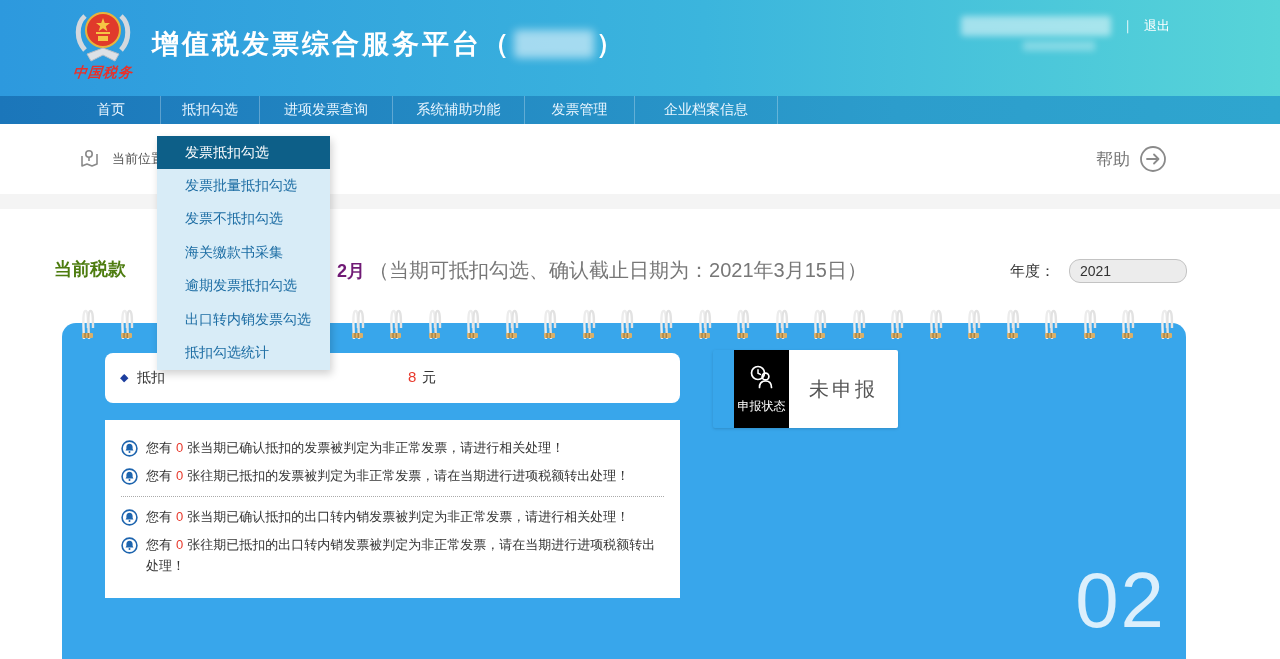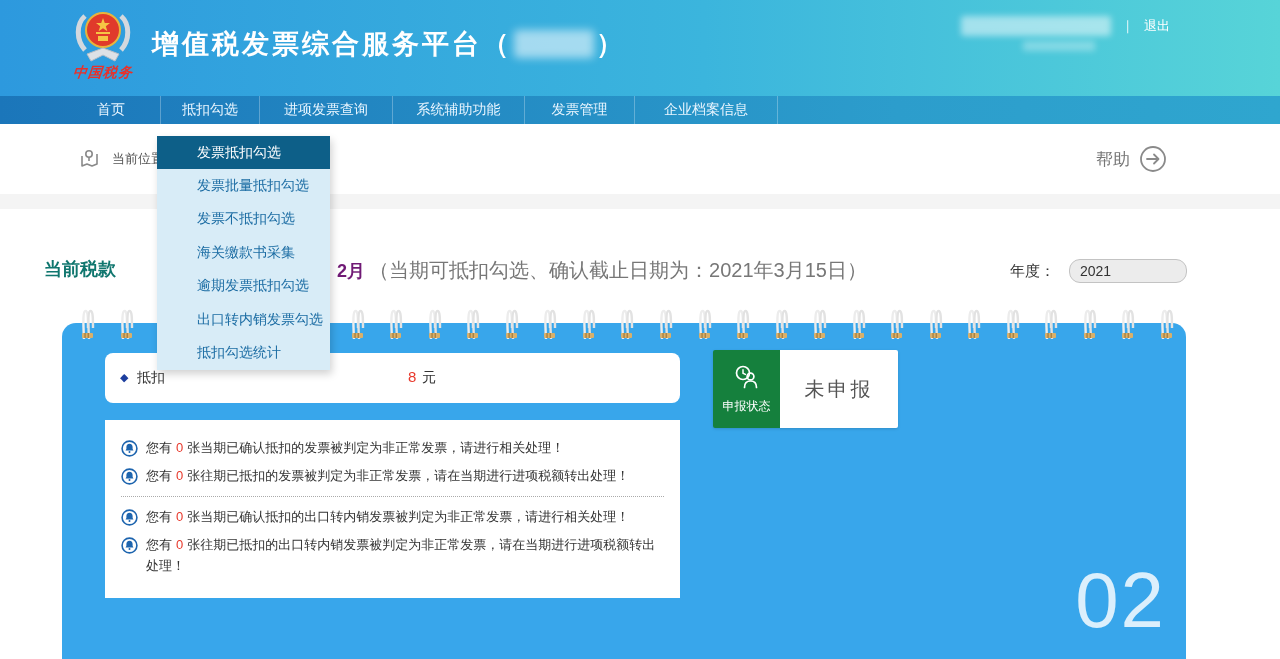--- a/index.html
+++ b/index.html
@@ -39,21 +39,21 @@
 
   
   .breadcrumb-bar { position:relative; height:70px; background:#fff; display:flex;
     align-items:center; padding-left:78px; gap:12px; color:#555; font-size:13px; }
   .help-area { position:absolute; right:112px; display:flex; align-items:center; gap:8px;
     color:#777; font-size:17px; cursor:pointer; }
   .gray-strip { height:15px; background:#f4f4f4; }
 
   
   main { position:relative; height:438px; background:#fff; }
-  .period-left { position:absolute; left:44px; top:48px; font-size:18px; font-weight:bold; color:#0f766e; }
+  .period-left { position:absolute; left:54px; top:48px; font-size:18px; font-weight:bold; color:#4d7c0f; }
   .period-rest { position:absolute; left:337px; top:48px; font-size:18px; }
   .red { color:#E8392C; }
   .period-rest .month { color:#701a75; font-weight:bold; }
   .period-note { color:#777; font-size:20px; font-weight:normal; margin-left:4px; }
   .year-area { position:absolute; left:1010px; top:50px; display:flex; align-items:center;
     font-size:15px; color:#333; }
   .year-input { margin-left:14px; width:118px; height:24px; line-height:22px; background:#ececec;
     border:1px solid #c3c3c3; border-radius:11px; padding-left:10px; font-size:14px; color:#333; }
 
   
@@ -65,40 +65,40 @@
 
   .summary-card { position:absolute; left:43px; top:30px; width:575px; height:50px;
     background:#fff; border-radius:8px; }
   .sum-bullet { position:absolute; left:15px; top:18px; color:#1d3e9e; font-size:11px; }
   .sum-label  { position:absolute; left:32px; top:16px; font-size:14px; color:#333; }
   .sum-amount { position:absolute; left:303px; top:15px; font-size:15px; color:#E8392C; }
   .sum-unit   { position:absolute; left:317px; top:16px; font-size:14px; color:#333; }
 
   .status-card { position:absolute; left:651px; top:27px; width:185px; height:78px; display:flex;
     border-radius:2px; overflow:hidden; box-shadow:0 1px 3px rgba(0,0,0,.15); }
-  .status-left { width:67px; background:#15803d; color:#fff; font-size:12px; display:flex;
-    flex-direction:column; align-items:center; justify-content:center; gap:5px; }
+  .status-left { width:55px; background:#000000; color:#fff; font-size:12px; display:flex;
+    flex-direction:column; align-items:center; justify-content:center; gap:5px;margin-left:21px; }
   .status-right { flex:1; background:#fff; display:flex; align-items:center; justify-content:center;
     font-size:20px; color:#555; letter-spacing:3px; }
 
   .msg-card { position:absolute; left:43px; top:97px; width:575px; height:178px; background:#fff;
     border-radius:0; padding:10px 16px; }
   .msg-row { display:flex; align-items:flex-start; gap:8px; margin:8px 0; }
   .msg-row svg { flex:none; margin-top:2px; }
   .msg-text { font-size:13px; line-height:1.55; color:#333; }
   .msg-text .red { margin:0 4px; }
   .msg-divider { border-top:1px dotted #aaa; margin:10px 0; }
 
   .page-num { position:absolute; right:20px; top:238px; font-size:78px; line-height:1;
     color:rgba(255,255,255,.82); letter-spacing:2px; }
 
   
   .dropdown { position:absolute; left:157px; top:136px; width:173px; background:#D8ECF7;
     z-index:60; box-shadow:2px 4px 8px rgba(0,0,0,.18); }
-  .dd-item { height:33.4px; display:flex; align-items:center; padding-left:40px; font-size:14px;
+  .dd-item { height:33.4px; display:flex; align-items:center; padding-left:28px; font-size:14px;
     color:#1B6CA3; cursor:pointer; }
   .dd-item.selected { background:#0D5F88; color:#fff; }
 </style>
 </head>
 <body>
 
 <div class="screen">
 
   <header class="app-header">
     <div class="logo">

